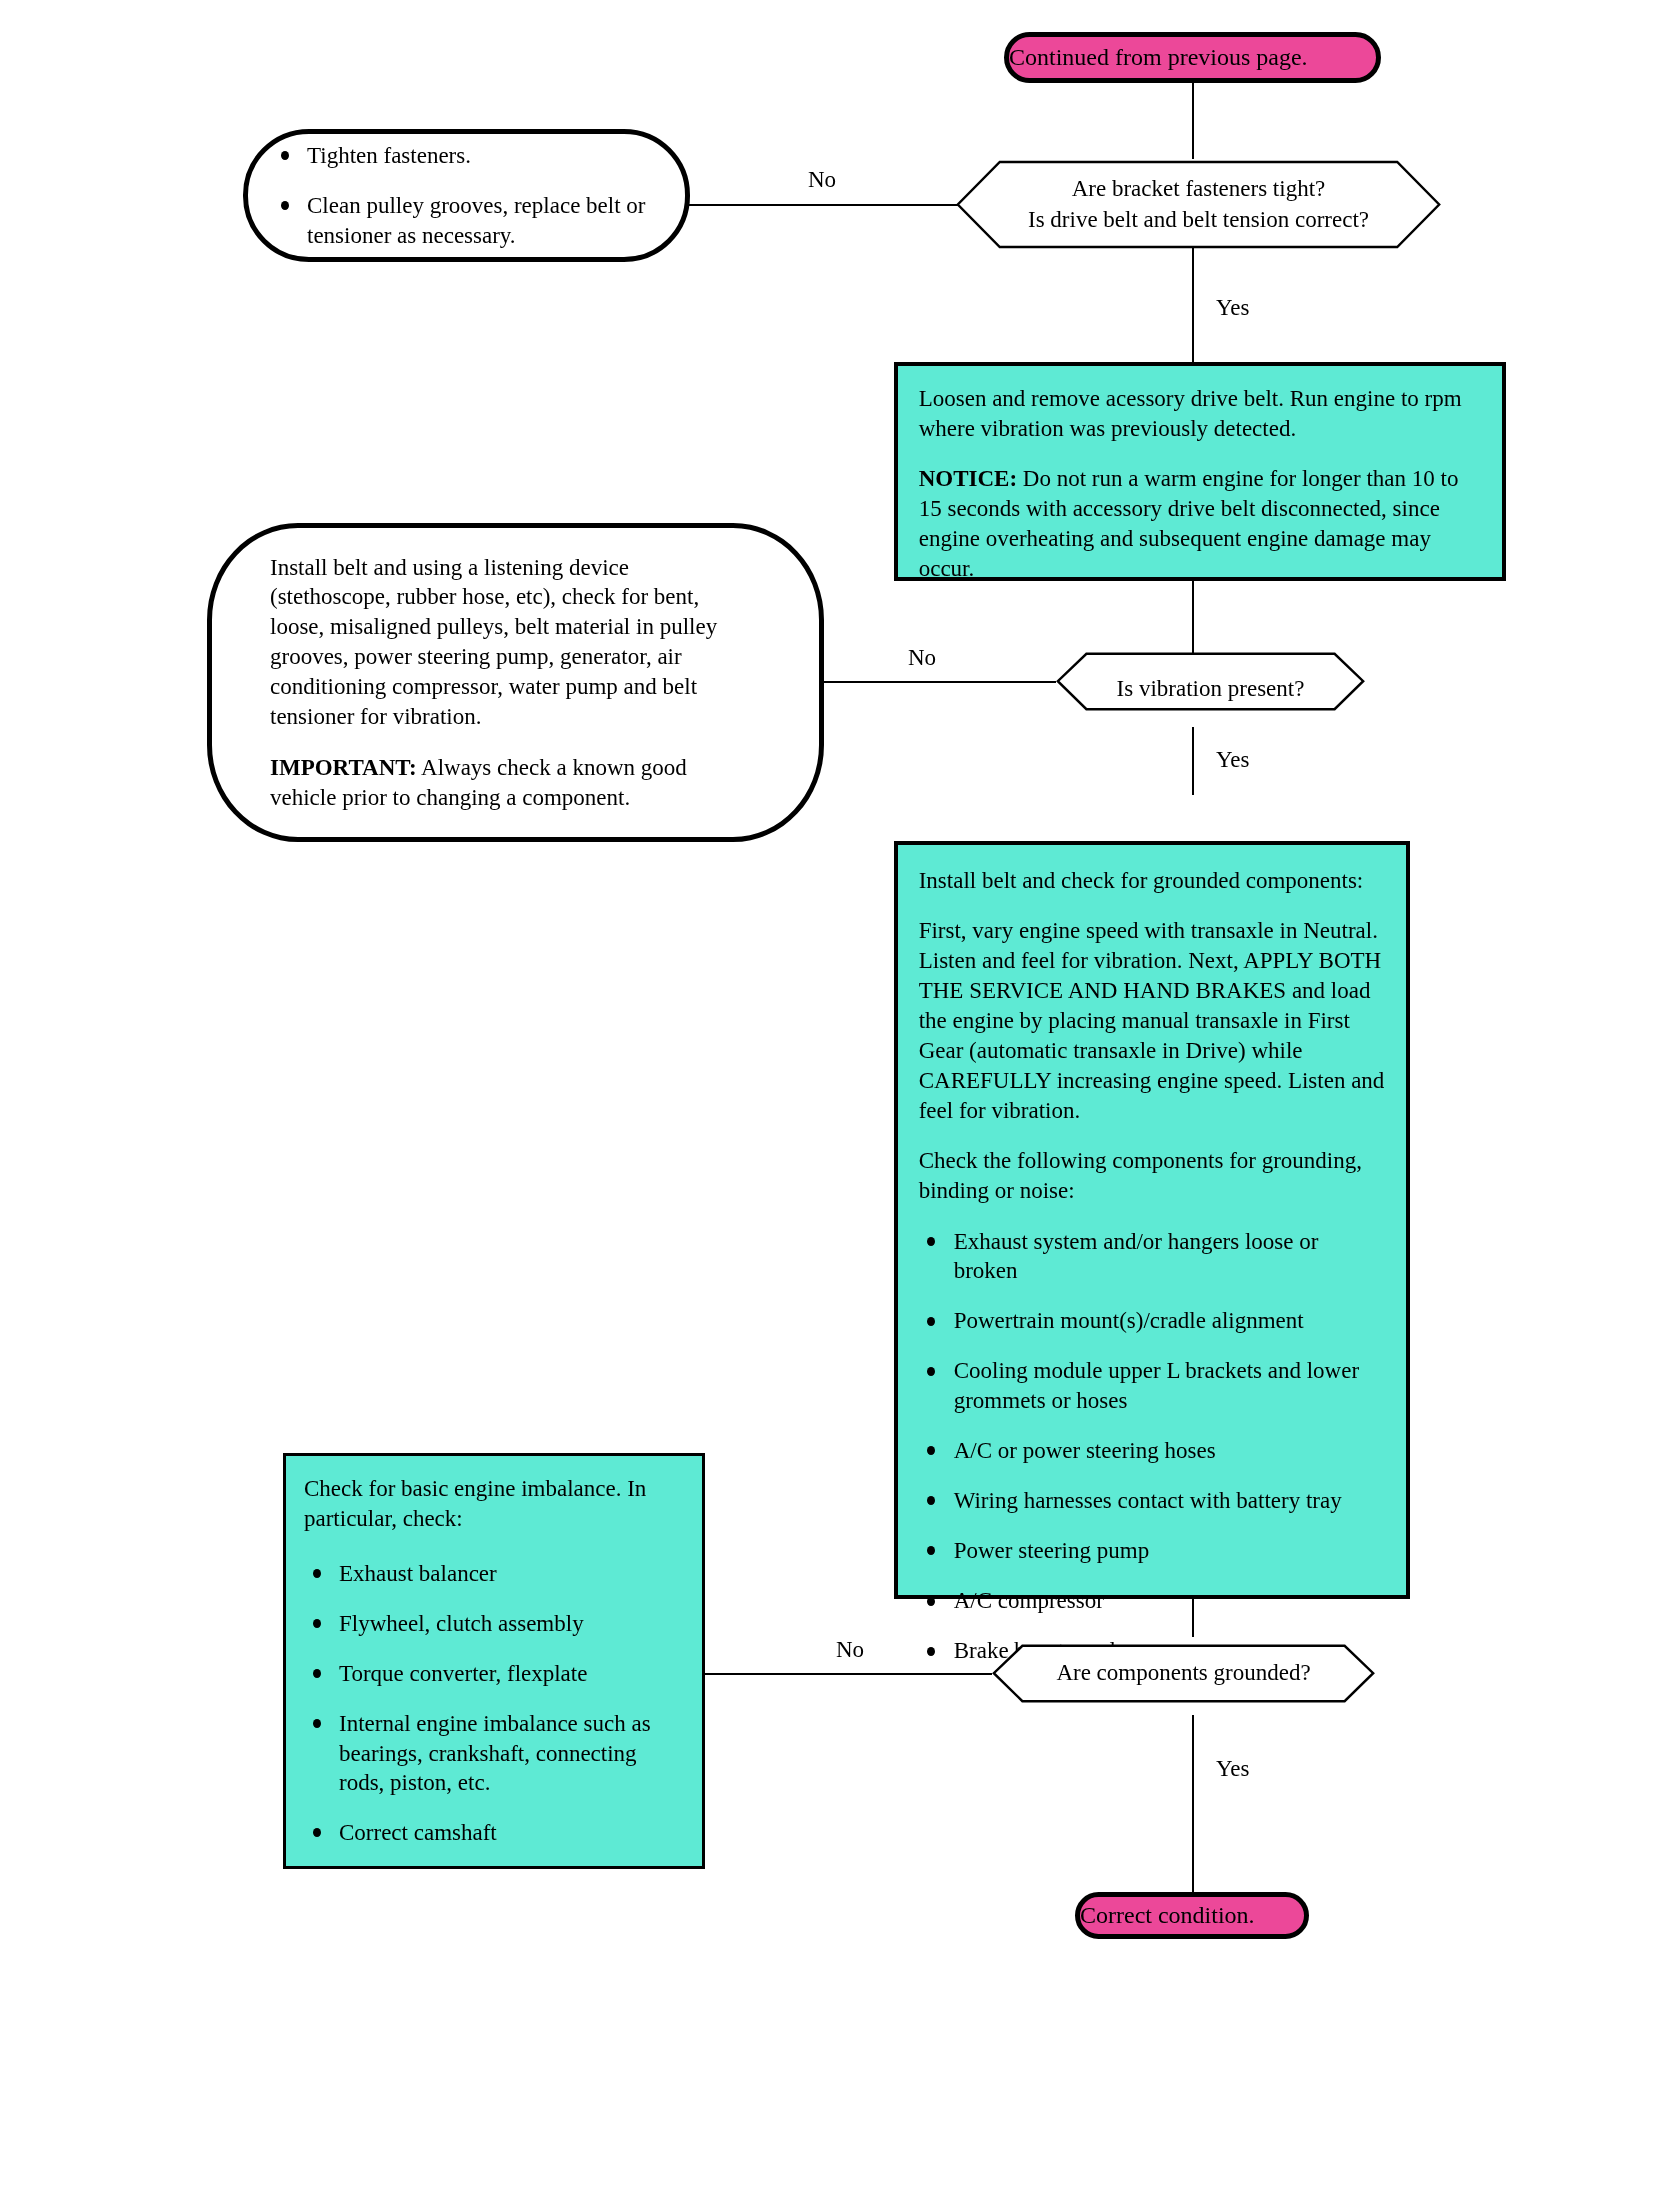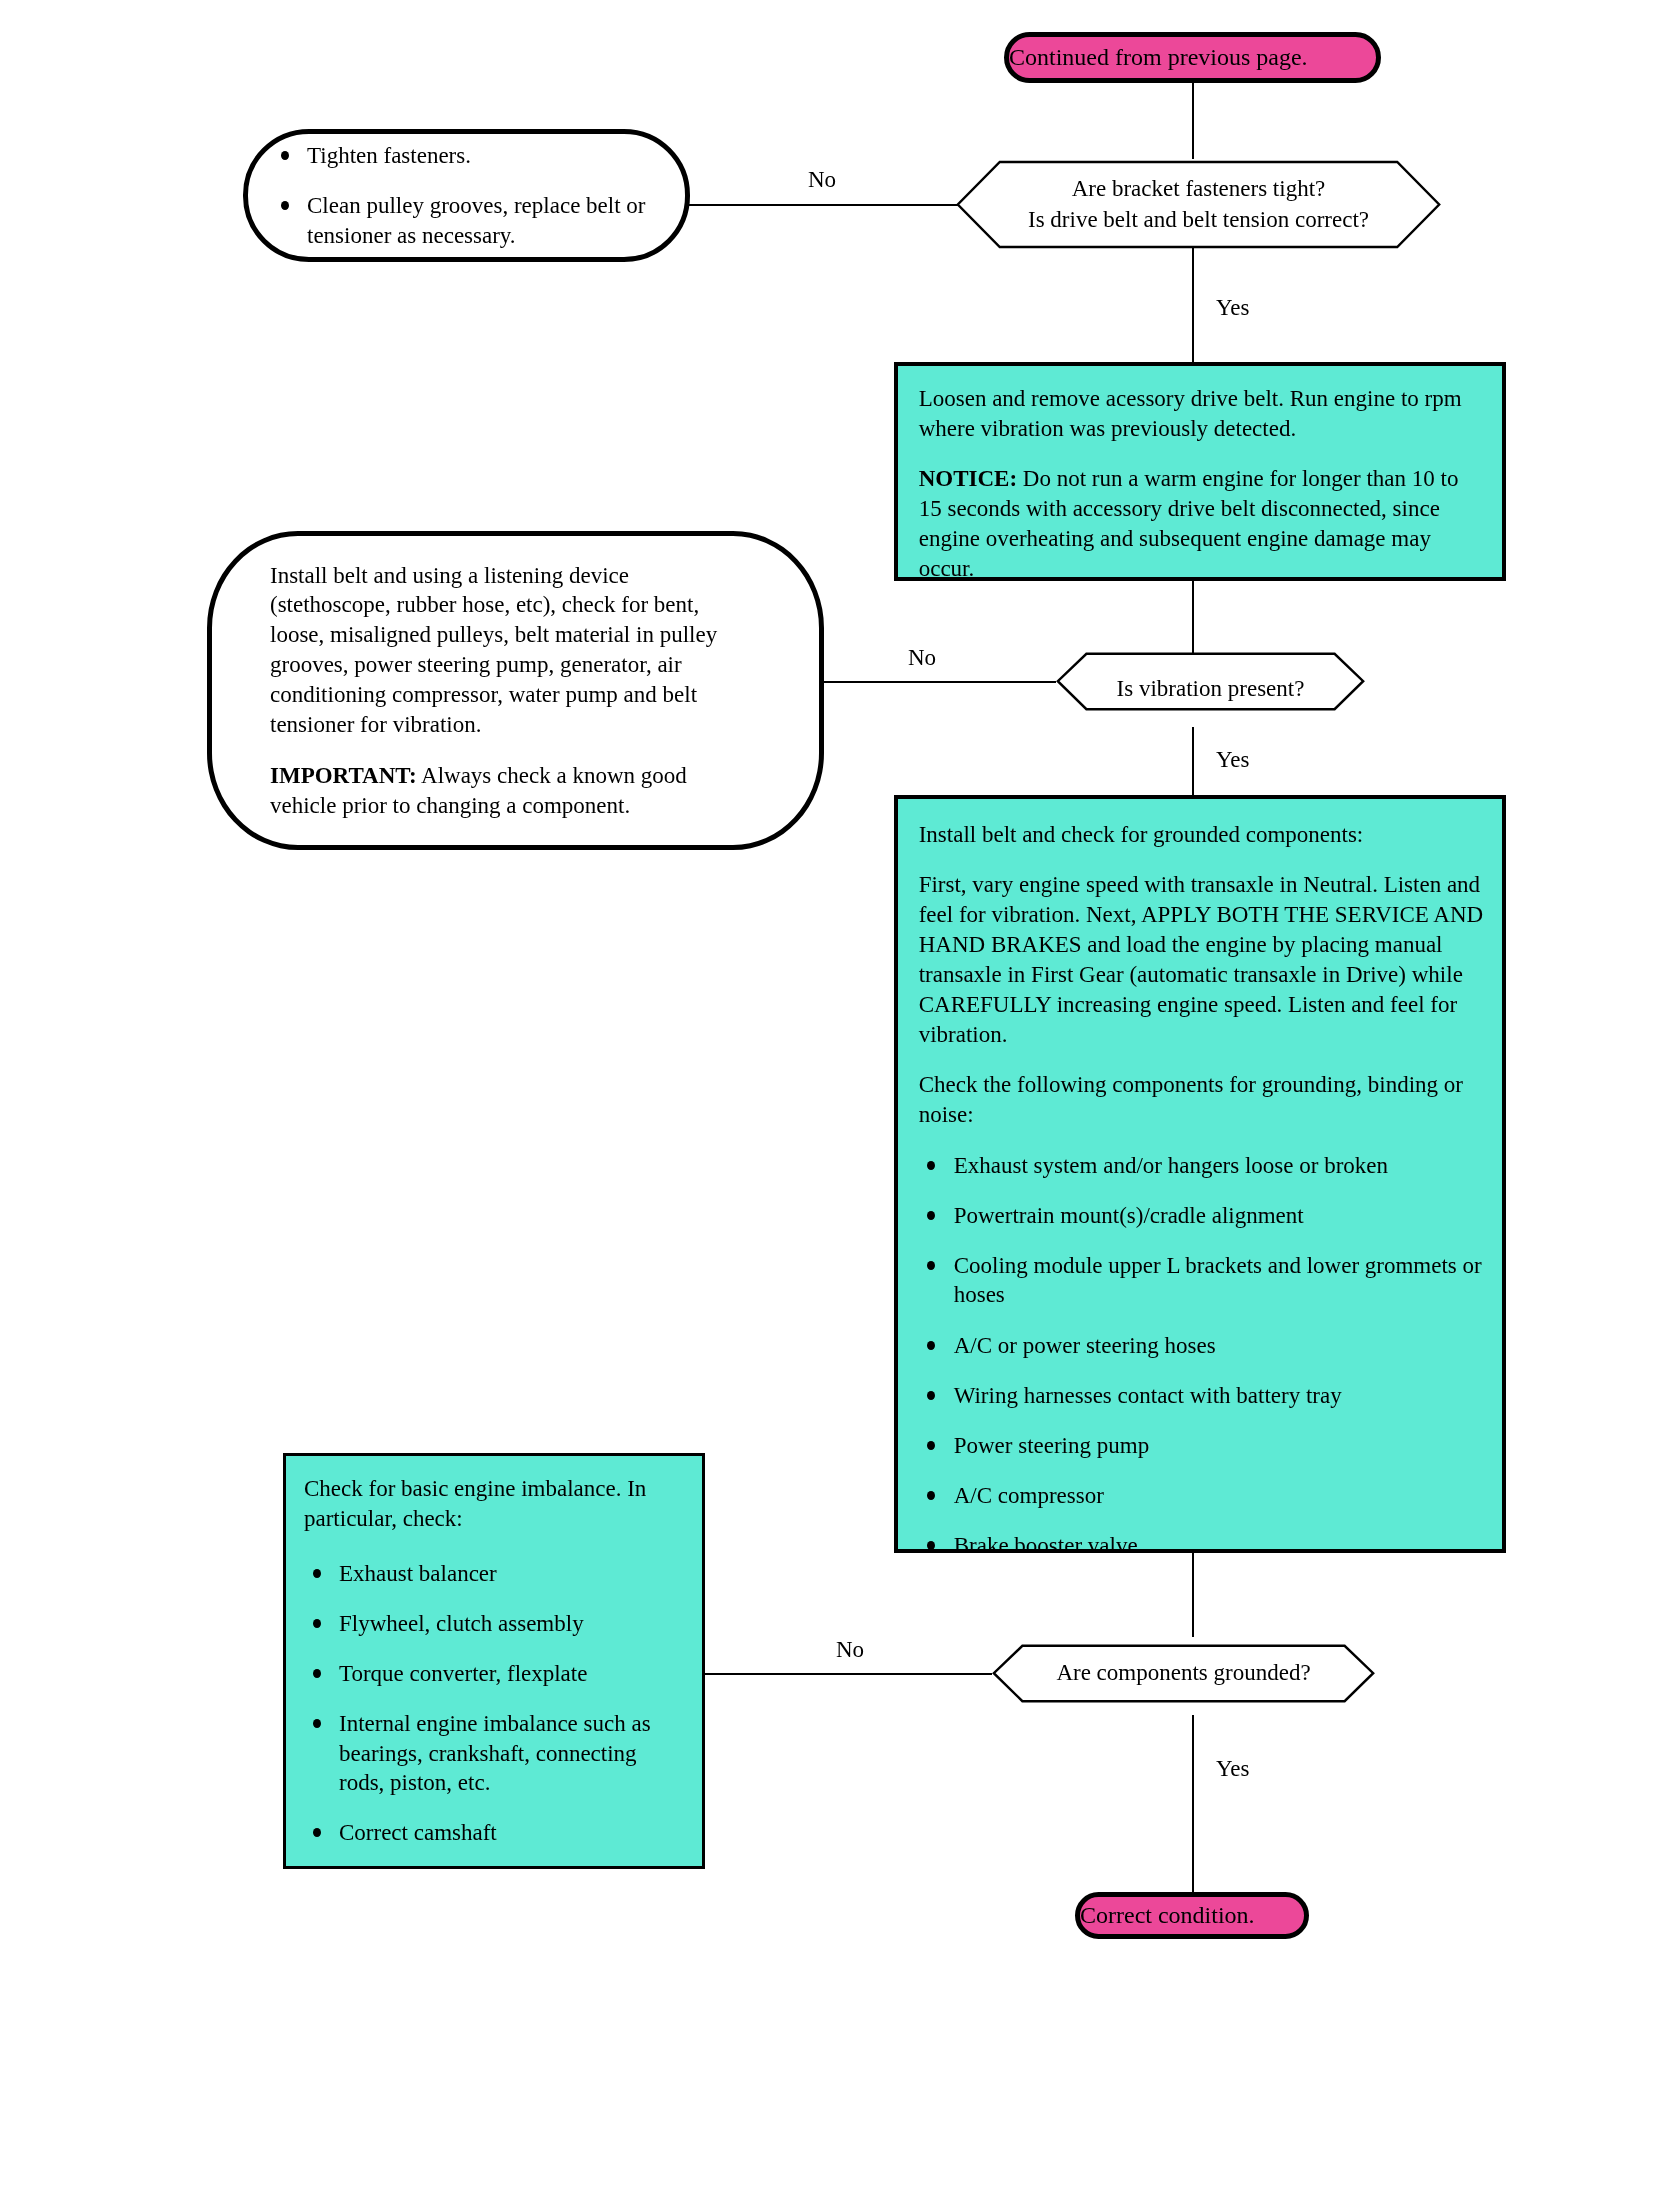--- a/index.html
+++ b/index.html
@@ -19,21 +19,21 @@
     box-sizing:border-box;
   }
   .terminator .txt{font-size:24px;line-height:1.15;}
 
   
   .roundbox{
     position:absolute;border:5.5px solid #000;background:#fff;box-sizing:border-box;
     display:flex;flex-direction:column;justify-content:center;
   }
   .roundbox.r-small{border-radius:66px;}
-  .roundbox.r-big{border-radius:91px/97px;margin-top:8px;}
+  .roundbox.r-big{border-radius:91px/97px;}
 
   
   .procbox{
     position:absolute;border:4.3px solid #000;background:#5eead4;box-sizing:border-box;
   }
   .procbox.thin{border-width:3.6px;}
 
   
   .hexwrap{position:absolute;}
   .hexwrap svg{position:absolute;left:0;top:0;overflow:visible;}
@@ -130,21 +130,21 @@
     </div>
   </div>
 
   <div class="roundbox r-big" style="left:207px;top:523px;width:617px;height:319px;padding:16px 97px 16px 58px;">
     <div class="ptext">
       <p class="para">Install belt and using a listening device (stethoscope, rubber hose, etc), check for bent, loose, misaligned pulleys, belt material in pulley grooves, power steering pump, generator, air conditioning compressor, water pump and belt tensioner for vibration.</p>
       <p class="para"><span class="bold">IMPORTANT:</span><span> Always check a known good vehicle prior to changing a component.</span></p>
     </div>
   </div>
 
-  <div class="procbox" style="left:894px;top:795px;width:612px;height:758px;padding:20.7px 18px 18px 20.7px;">
+  <div class="procbox" style="left:894px;top:841px;width:516px;height:758px;padding:20.7px 18px 18px 20.7px;">
     <div class="ptext">
       <p class="para">Install belt and check for grounded components:</p>
       <p class="para">First, vary engine speed with transaxle in Neutral. Listen and feel for vibration. Next, APPLY BOTH THE SERVICE AND HAND BRAKES and load the engine by placing manual transaxle in First Gear (automatic transaxle in Drive) while CAREFULLY increasing engine speed. Listen and feel for vibration.</p>
       <p class="para">Check the following components for grounding, binding or noise:</p>
       <ul class="blist">
         <li>Exhaust system and/or hangers loose or broken</li>
         <li>Powertrain mount(s)/cradle alignment</li>
         <li>Cooling module upper L brackets and lower grommets or hoses</li>
         <li>A/C or power steering hoses</li>
         <li>Wiring harnesses contact with battery tray</li>

